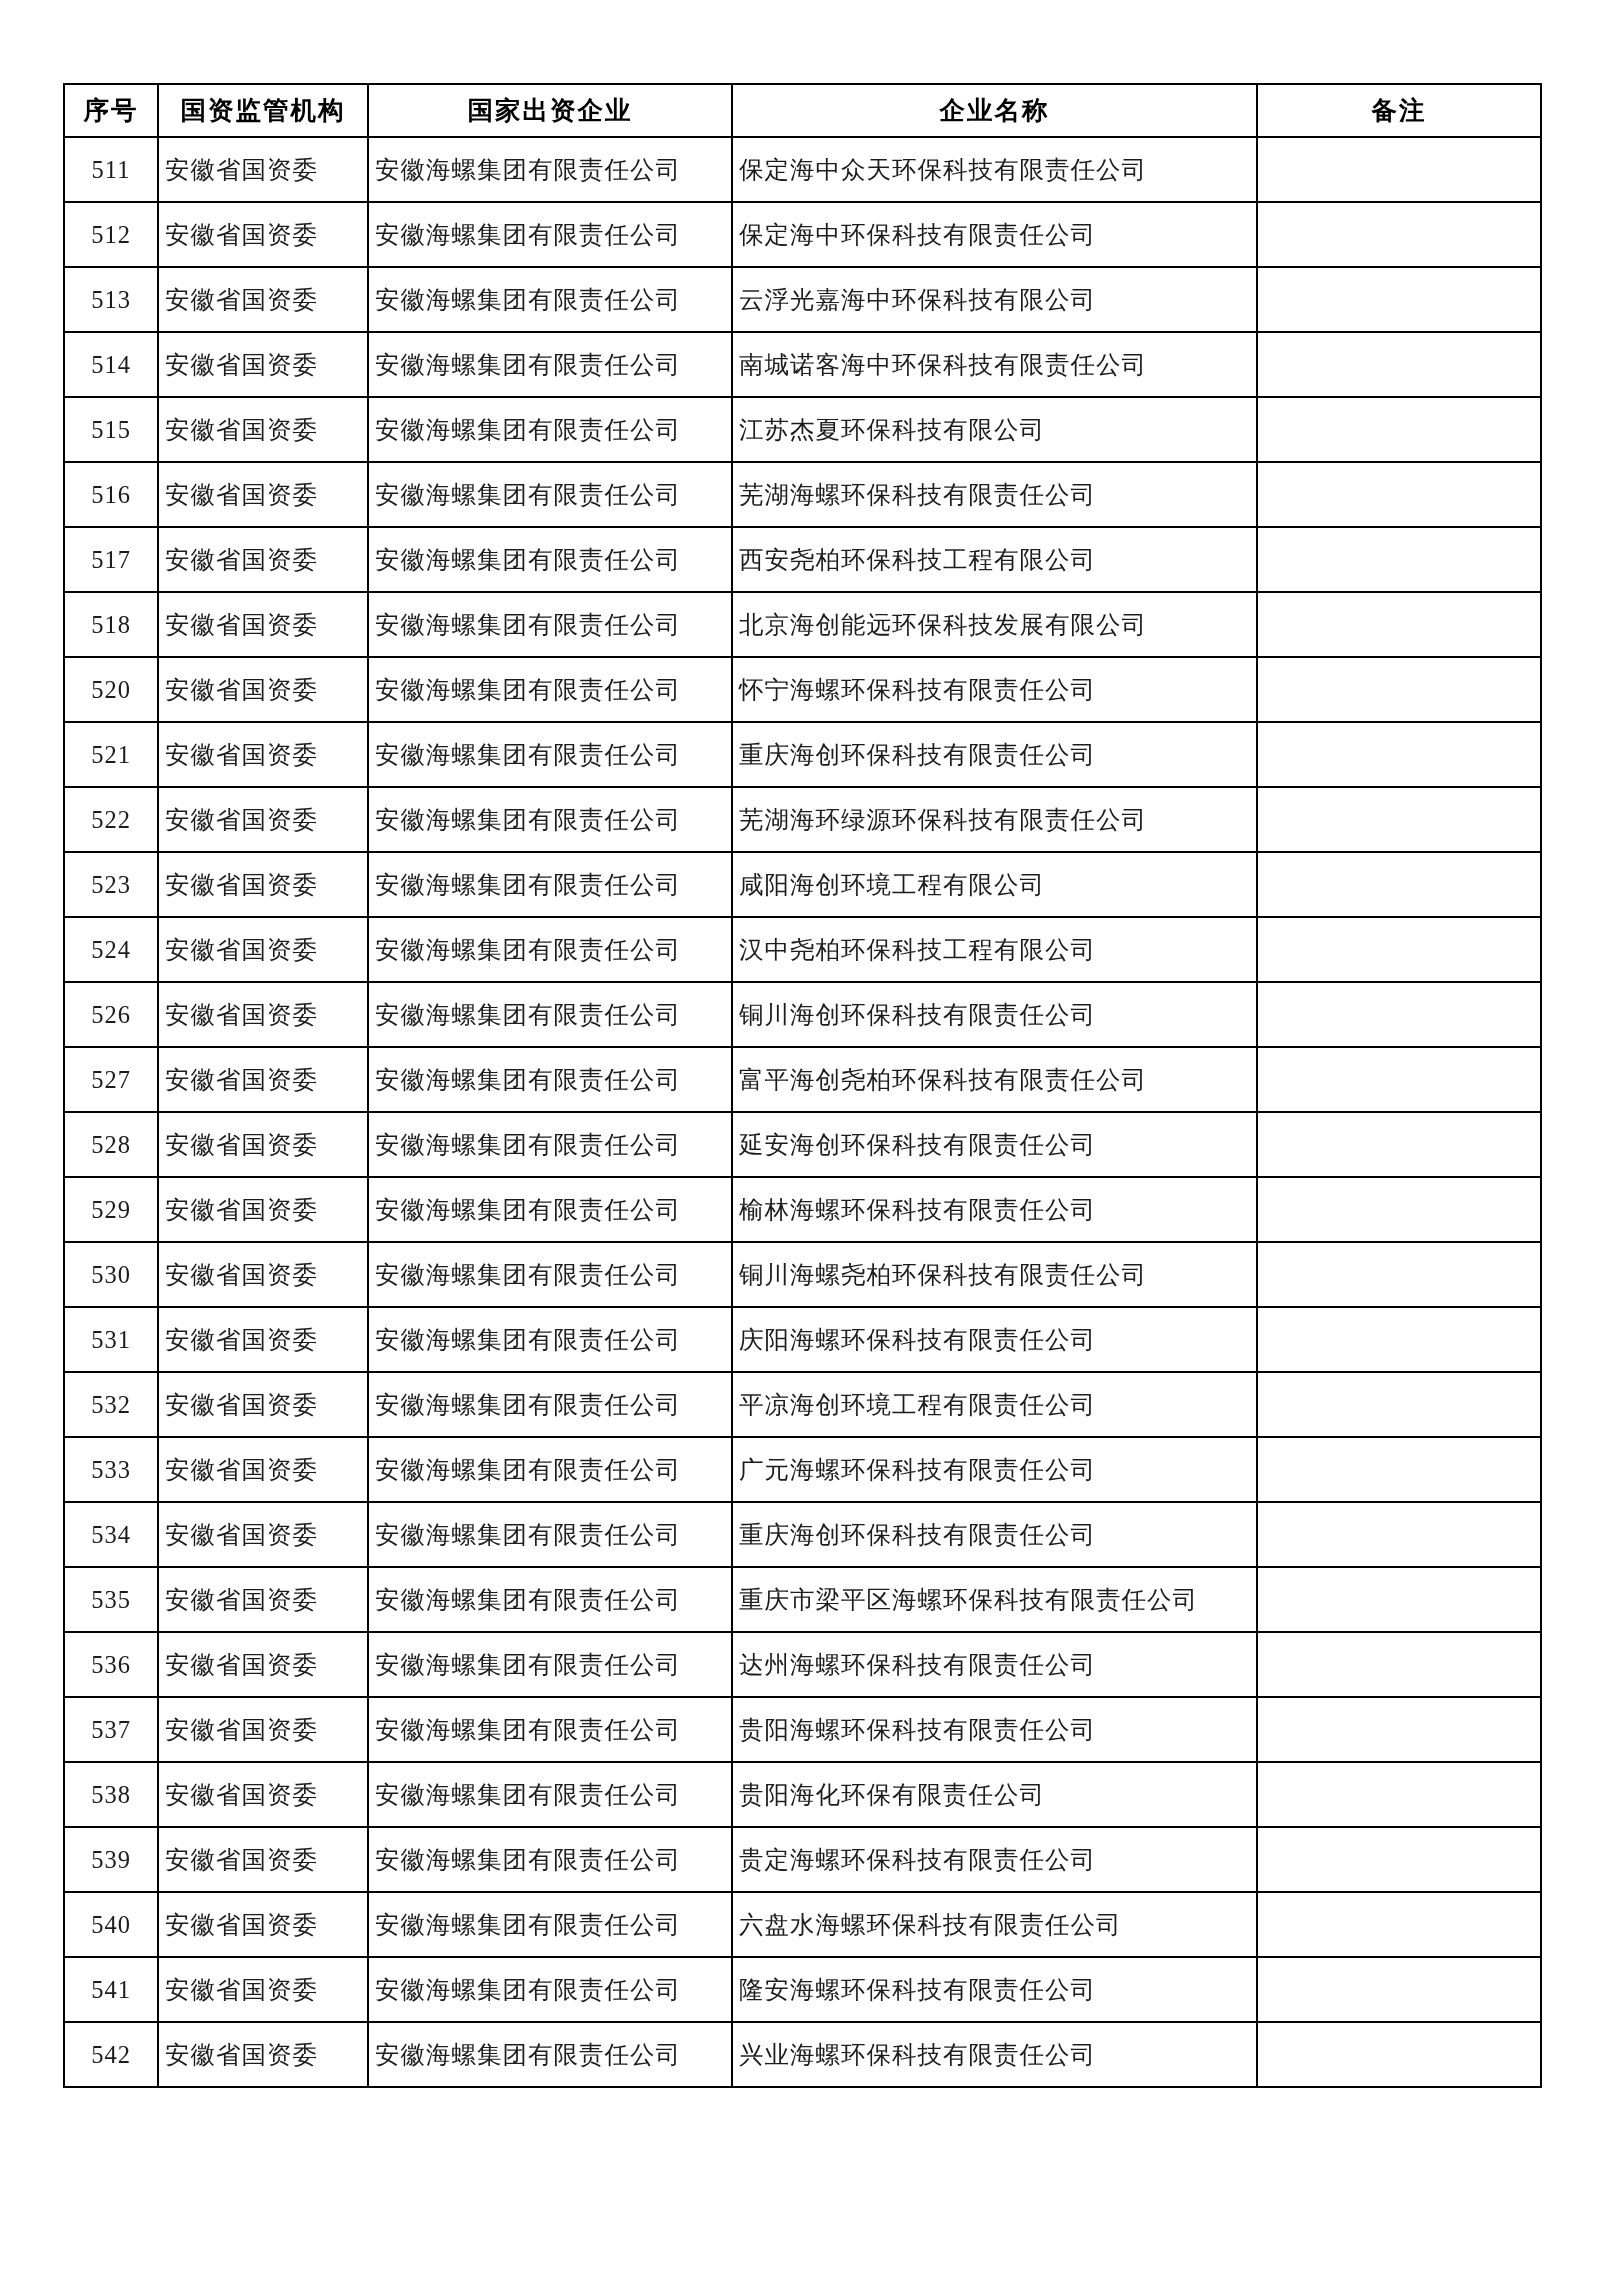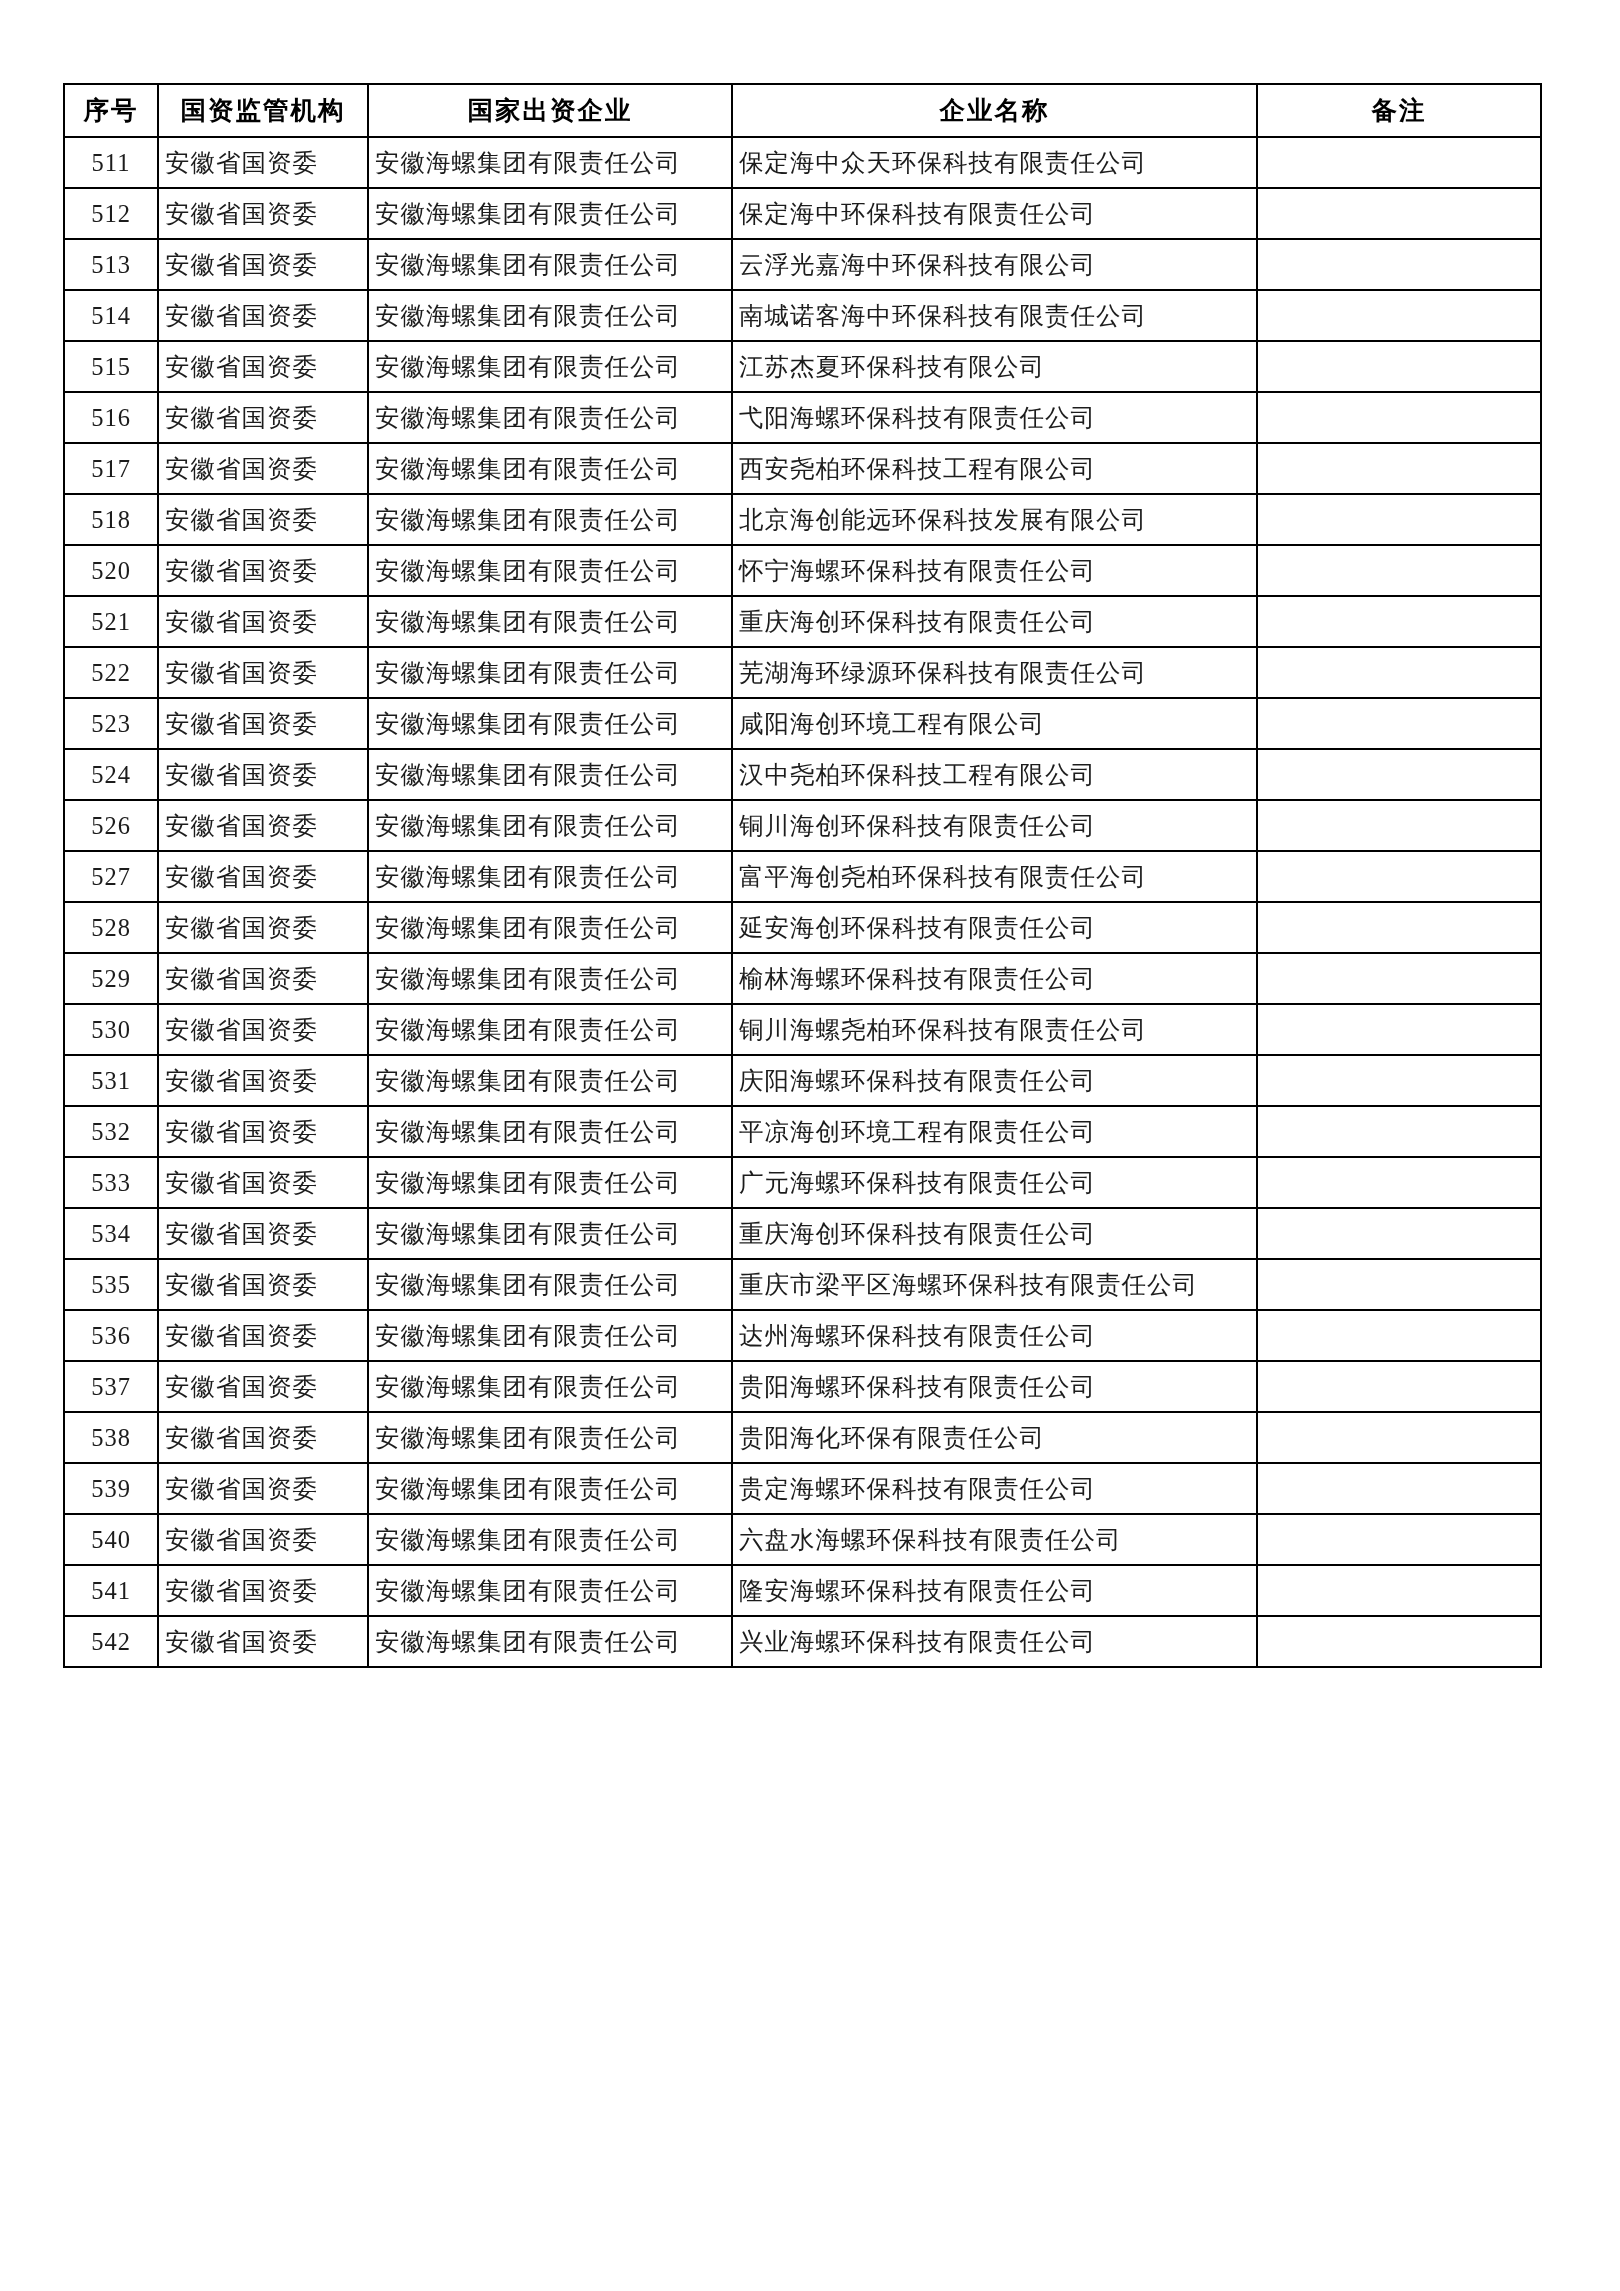--- a/index.html
+++ b/index.html
@@ -36,21 +36,21 @@
   }
   .gov-table thead th {
     border-bottom: 2.9px solid #000;
     font-weight: bold;
     font-size: 25.5px;
     letter-spacing: 2px;
     text-align: center;
     color: #000;
   }
   .gov-table tbody tr {
-    height: 51px;
+    height: 65px;
     padding-left: 44px;
   }
   .gov-table tbody td {
     font-size: 24.5px;
     letter-spacing: 1px;
     color: #1c1c1c;
   }
   td.c-no {
     text-align: center;
     letter-spacing: 0;
@@ -118,21 +118,21 @@
     <td class="c-no">515</td>
     <td class="c-reg">安徽省国资委</td>
     <td class="c-ent">安徽海螺集团有限责任公司</td>
     <td class="c-com">江苏杰夏环保科技有限公司</td>
     <td class="c-rem"></td>
   </tr>
         <tr>
     <td class="c-no">516</td>
     <td class="c-reg">安徽省国资委</td>
     <td class="c-ent">安徽海螺集团有限责任公司</td>
-    <td class="c-com">弋阳海螺环保科技有限责任公司</td>
+    <td class="c-com">芜湖海螺环保科技有限责任公司</td>
     <td class="c-rem"></td>
   </tr>
         <tr>
     <td class="c-no">517</td>
     <td class="c-reg">安徽省国资委</td>
     <td class="c-ent">安徽海螺集团有限责任公司</td>
     <td class="c-com">西安尧柏环保科技工程有限公司</td>
     <td class="c-rem"></td>
   </tr>
         <tr>

